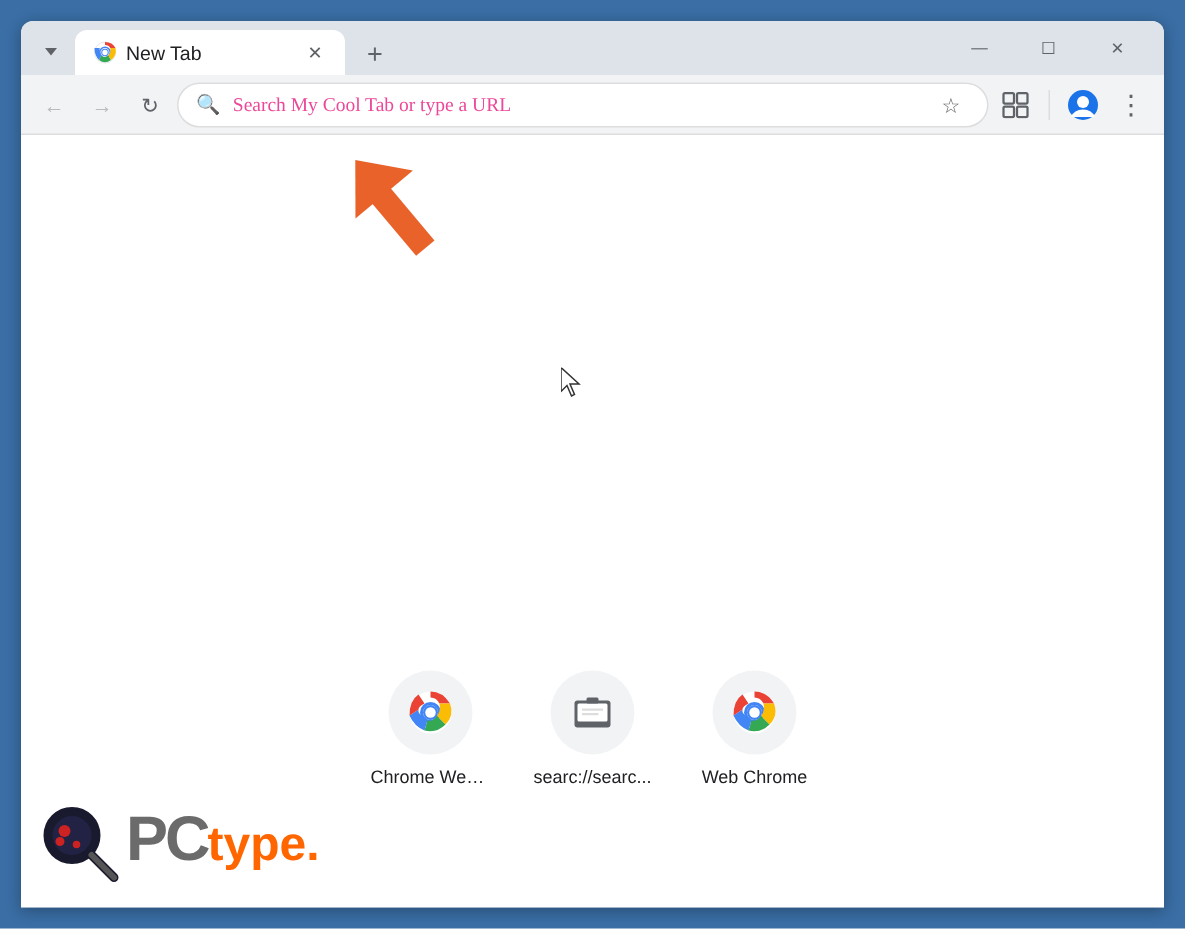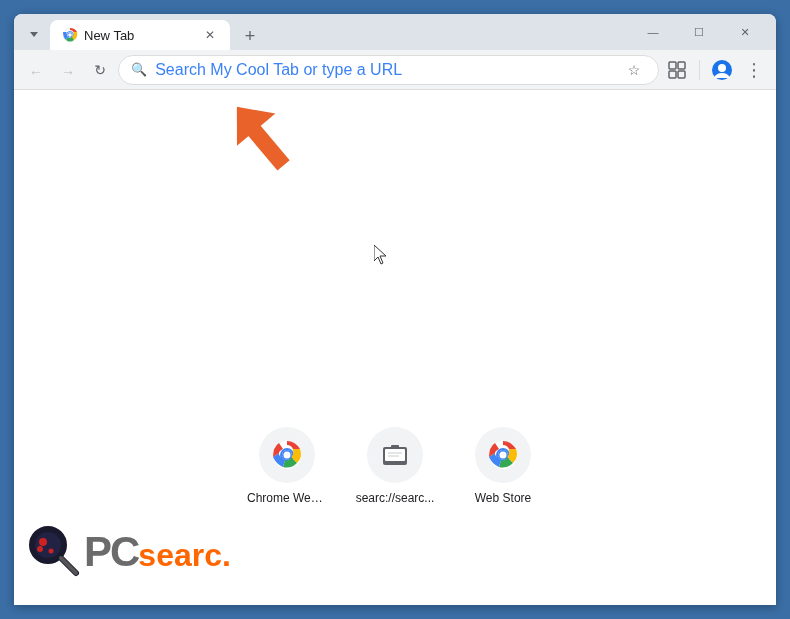--- a/index.html
+++ b/index.html
@@ -128,41 +128,41 @@
       border: 1px solid #ddd;
       border-radius: 20px;
       display: flex;
       align-items: center;
       padding: 0 12px;
       gap: 8px;
       font-size: 14px;
       color: #5f6368;
     }
     .omnibox-search-icon { font-size: 13px; color: #9aa0a6; }
-    .omnibox-text { flex: 1; color: #3b82f6; font-size: 16px; }
+    .omnibox-text { flex: 1; color: #ec4899; font-size: 13px; font-family: Liberation Serif, serif; }
     .omnibox-right-icons { display: flex; gap: 4px; align-items: center; }
     .omnibox-icon-btn {
       width: 24px;
       height: 24px;
       display: flex;
       align-items: center;
       justify-content: center;
       color: #5f6368;
       cursor: pointer;
       font-size: 14px;
     }
     
     .content {
       flex: 1;
       background: #ffffff;
       display: flex;
       flex-direction: column;
       align-items: center;
       justify-content: flex-end;
-      padding-bottom: 100px;
+      padding-bottom: 80px;
       position: relative;
       overflow: hidden;
     }
     
     .orange-arrow {
       position: absolute;
       top: 5px;
       left: 210px;
     }
     
@@ -194,24 +194,23 @@
       color: #202124;
       text-align: center;
       white-space: nowrap;
       overflow: hidden;
       text-overflow: ellipsis;
       width: 80px;
     }
     
     .pcrisk-logo {
       position: absolute;
-      bottom: 24px;
+      bottom: 12px;
       left: 12px;
       display: flex;
-      align-items: center;
       gap: 0;
     }
     
     .cursor {
       position: absolute;
       top: 155px;
       left: 360px;
       font-size: 18px;
       color: #333;
       pointer-events: none;
@@ -341,37 +340,37 @@
             <circle cx="16" cy="16" r="6" fill="white" stroke="#4285f4" stroke-width="2"></circle>
             <path d="M16 2 Q24 2 29 10 L22 10 Q20 6 16 6 Z" fill="#ea4335"></path>
             <path d="M29 10 Q32 18 26 24 L20 18 Q23 16 22 10 Z" fill="#fbbc05"></path>
             <path d="M26 24 Q20 30 12 28 L14 21 Q17 23 20 18 Z" fill="#34a853"></path>
             <path d="M12 28 Q5 25 2 18 L8 14 Q7 17 14 21 Z" fill="#4285f4"></path>
             <path d="M2 18 Q2 8 8 4 L12 10 Q8 12 8 14 Z" fill="#ea4335"></path>
             <circle cx="16" cy="16" r="5" fill="#4285f4"></circle>
             <circle cx="16" cy="16" r="3.5" fill="white"></circle>
           </svg>
         </div>
-        <span class="shortcut-label">Web Store</span>
+        <span class="shortcut-label">Web Chrome</span>
       </div>
     </div>
 
     <div class="pcrisk-logo">
 
       <svg width="58" height="58" viewBox="0 0 58 58">
         <circle cx="22" cy="22" r="18" fill="#1a1a2e" stroke="#1a1a2e" stroke-width="2"></circle>
         <circle cx="22" cy="22" r="13" fill="#222244"></circle>
 
         <circle cx="17" cy="19" r="4" fill="#cc2222"></circle>
         <circle cx="14" cy="26" r="3" fill="#cc2222"></circle>
         <circle cx="25" cy="28" r="2.5" fill="#cc2222"></circle>
         <line x1="35" y1="35" x2="50" y2="50" stroke="#1a1a2e" stroke-width="6" stroke-linecap="round"></line>
         <line x1="35" y1="35" x2="50" y2="50" stroke="#555" stroke-width="4" stroke-linecap="round"></line>
       </svg>
       <div style="display:flex; align-items:baseline;">
         <span style="font-size:42px; font-weight:900; color:#6b6b6b; font-family:'Arial Black',Arial,sans-serif; letter-spacing:-2px;">PC</span>
-        <span style="font-size:32px; font-weight:700; color:#ff6600; font-family:'Arial Black',Arial,sans-serif;">searc</span>
+        <span style="font-size:32px; font-weight:700; color:#ff6600; font-family:'Arial Black',Arial,sans-serif;">type</span>
         <span style="font-size:32px; font-weight:700; color:#ff6600; font-family:'Arial Black',Arial,sans-serif;">.</span>
       </div>
     </div>
 
   </div>
 </div>
 
 </body></html>

